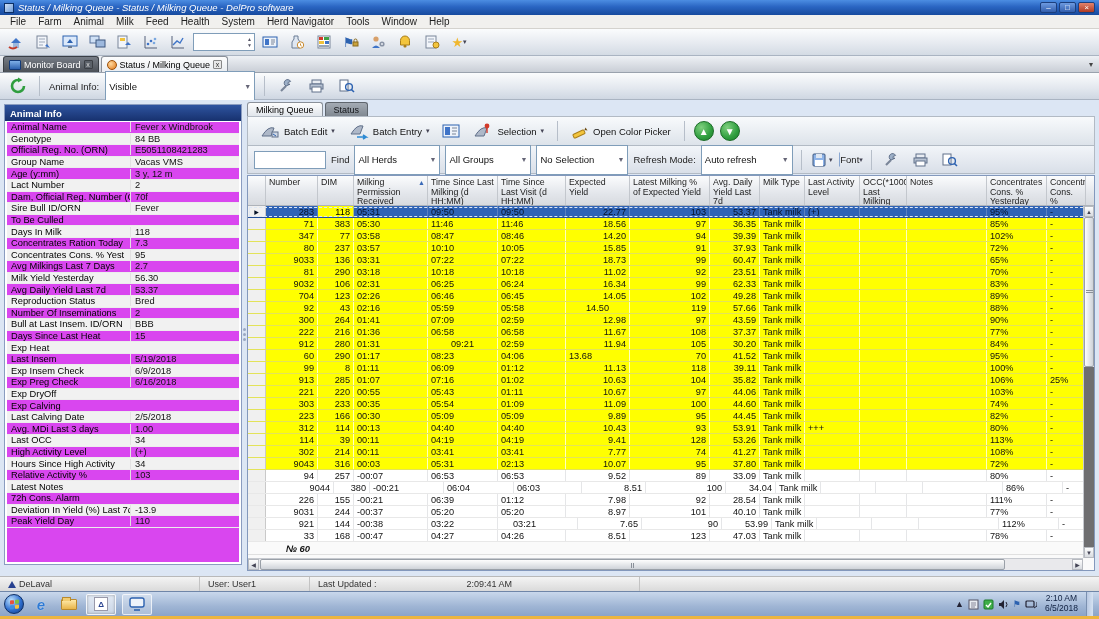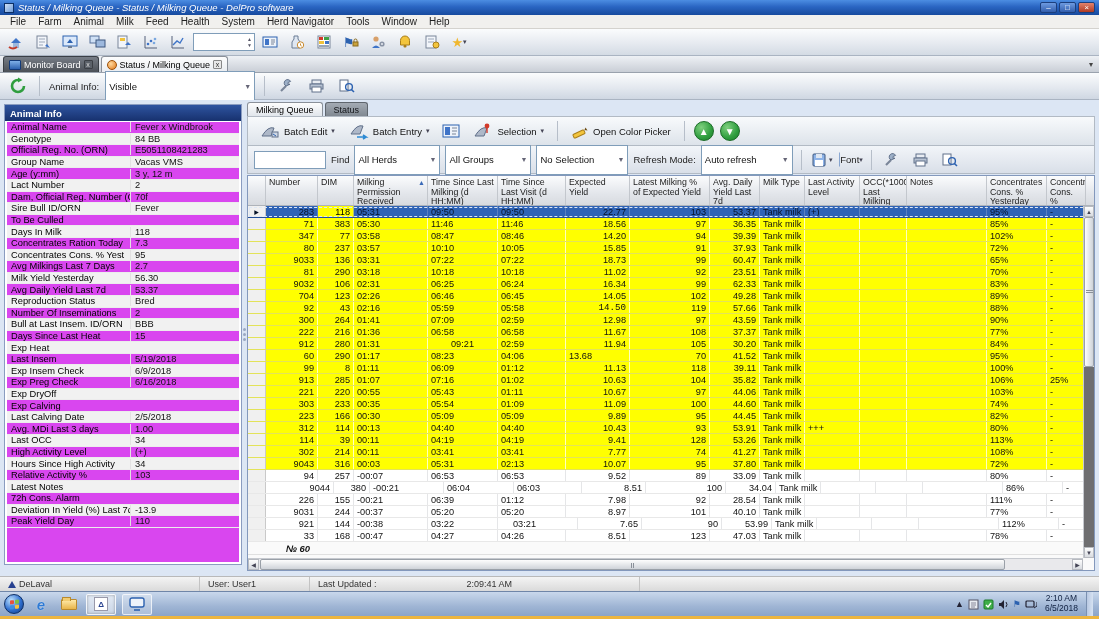--- a/index.html
+++ b/index.html
@@ -760,21 +760,21 @@
               <div class="g-cell" style="flex: 0 0 60px; text-align: left;">89%</div>
               <div class="g-cell" style="flex: 0 0 39px; text-align: left;">-</div>
             </div>
             <div class="g-row hl">
               <div class="g-cell g-sel-cell" style="flex: 0 0 18px;"></div>
               <div class="g-cell" style="flex: 0 0 52px; text-align: right;">92</div>
               <div class="g-cell" style="flex: 0 0 36px; text-align: right;">43</div>
               <div class="g-cell" style="flex: 0 0 74px; text-align: left;">02:16</div>
               <div class="g-cell" style="flex: 0 0 70px; text-align: left;">05:59</div>
               <div class="g-cell" style="flex: 0 0 68px; text-align: left;">05:58</div>
-              <div class="g-cell" style="flex: 0 0 64px; text-align: right; font-family: Liberation Mono, monospace;">14.50</div>
+              <div class="g-cell" style="flex: 0 0 64px; text-align: center;">14.50</div>
               <div class="g-cell" style="flex: 0 0 80px; text-align: right;">119</div>
               <div class="g-cell" style="flex: 0 0 50px; text-align: right;">57.66</div>
               <div class="g-cell" style="flex: 0 0 45px; text-align: left;">Tank milk</div>
               <div class="g-cell" style="flex: 0 0 55px; text-align: left;"></div>
               <div class="g-cell" style="flex: 0 0 47px; text-align: left;"></div>
               <div class="g-cell" style="flex: 0 0 80px; text-align: left;"></div>
               <div class="g-cell" style="flex: 0 0 60px; text-align: left;">88%</div>
               <div class="g-cell" style="flex: 0 0 39px; text-align: left;">-</div>
             </div>
             <div class="g-row hl">

